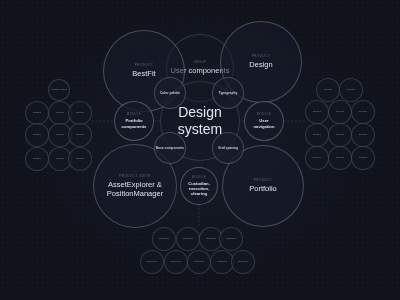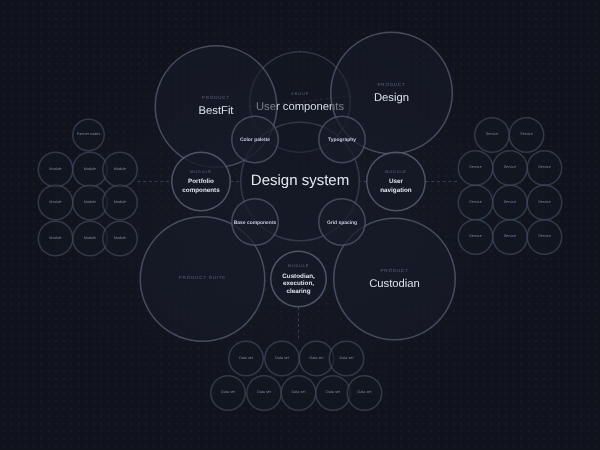--- a/index.html
+++ b/index.html
@@ -83,21 +83,21 @@
     white-space: nowrap;
   }
   .node.hub .eyebrow { font-size: 3px; }
 
   .label {
     color: #cfd6e4;
     line-height: 1.22;
     white-space: pre-line;
   }
   .node.hub .label     { font-size: 7.5px; color: #dbe1ec; font-weight: 400; }
-  .node.core .label    { font-size: 10px; color: #e2e7f0; font-weight: 400; }
+  .node.core .label    { font-size: 14px; color: #e2e7f0; font-weight: 400; }
   .node.corelabel .label { font-size: 7.5px; color: #d6dce8; }
   .node.sat .label     { font-size: 3.3px; color: #c3cbdb; font-weight: 700; }
   .node.pill .label    { font-size: 4.2px; color: #dde3ee; font-weight: 700; }
   .node.chip .label    { font-size: 2.5px; color: #737f99; font-weight: 400; }
   .node.tiny .label    { font-size: 2.5px; color: #7a86a0; }
 </style>
 </head>
 <body>
 
 <div id="stage">
@@ -126,24 +126,26 @@
       <div class="node hub" style="left: 144px; top: 71px; width: 82px; height: 82px;">
         <div class="eyebrow">PRODUCT</div>
         <div class="label">BestFit</div>
       </div>
       <div class="node hub" style="left: 261px; top: 62px; width: 82px; height: 82px;">
         <div class="eyebrow">PRODUCT</div>
         <div class="label">Design</div>
       </div>
       <div class="node hub" style="left: 135px; top: 186px; width: 84px; height: 84px;">
         <div class="eyebrow">PRODUCT SUITE</div>
+        <div class="label">AssetExplorer &amp;
+PositionManager</div>
       </div>
       <div class="node hub" style="left: 263px; top: 186px; width: 82px; height: 82px;">
         <div class="eyebrow">PRODUCT</div>
-        <div class="label">Custodian</div>
+        <div class="label">Portfolio</div>
       </div>
       <div class="node core" style="left: 200px; top: 121px; width: 80px; height: 80px;">
         <div class="label">Design system</div>
       </div>
       <div class="node sat" style="left: 170px; top: 93px; width: 32px; height: 32px;">
         <div class="label">Color palette</div>
       </div>
       <div class="node sat" style="left: 228px; top: 93px; width: 32px; height: 32px;">
         <div class="label">Typography</div>
       </div>

